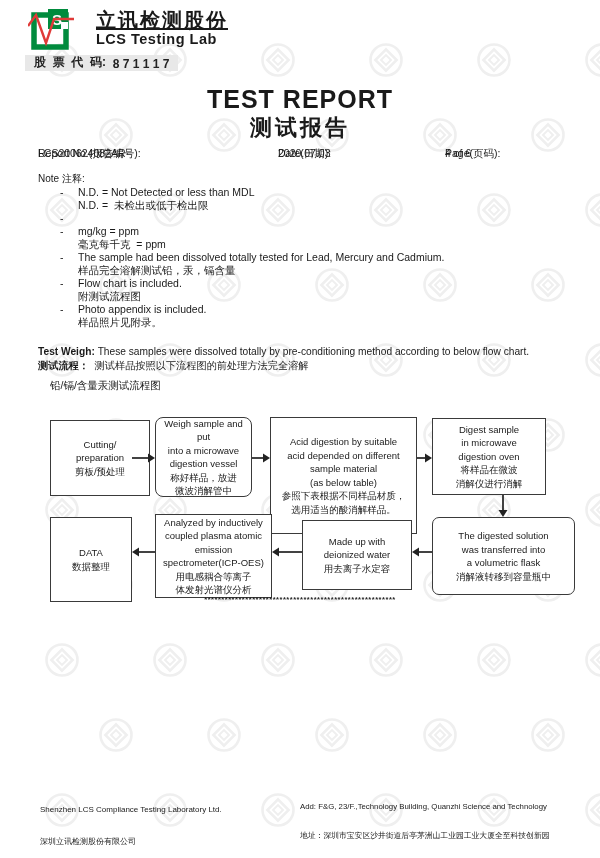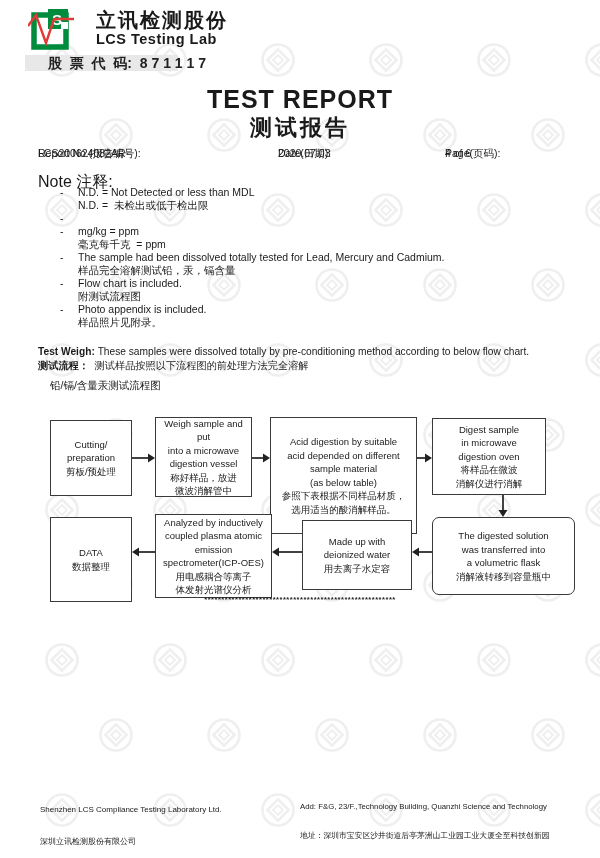--- a/index.html
+++ b/index.html
@@ -8,36 +8,36 @@
   }
   *{margin:0;padding:0;box-sizing:border-box;}
   html,body{background:#fff;}
   body{font-family:"Liberation Sans","DejaVu Sans",sans-serif;color:var(--ink);}
   .page{position:relative;width:600px;height:858px;background:#fff;overflow:hidden;margin:0 auto;}
   .wm-layer{position:absolute;inset:0;z-index:0;}
   .content{position:absolute;inset:0;z-index:1;}
 
   
   .logo-mark{position:absolute;left:28px;top:5px;}
-  .company-cn{position:absolute;left:96px;top:7px;font-size:20px;font-weight:bold;letter-spacing:2px;}
+  .company-cn{position:absolute;left:96px;top:7px;font-size:20px;font-weight:bold;letter-spacing:2px;text-decoration:underline;}
   .company-en{position:absolute;left:96px;top:31px;font-size:14.5px;font-weight:bold;letter-spacing:.5px;}
   .stock-bar{position:absolute;left:25px;top:55px;width:153px;height:16px;background:var(--bar);
-    display:flex;align-items:flex-start;padding-left:23px;font-size:14px;font-weight:bold;color:#222;white-space:pre;}
+    display:flex;align-items:flex-end;padding-left:9px;font-size:12px;font-weight:bold;color:#222;white-space:pre;}
 
   
   .title-en{position:absolute;top:85px;left:0;width:100%;text-align:center;font-size:25px;font-weight:bold;letter-spacing:1px;}
   .title-cn{position:absolute;top:113px;left:0;width:100%;text-align:center;font-size:22px;font-weight:bold;letter-spacing:3px;}
 
   
   .meta{position:absolute;top:147px;left:0;width:100%;font-size:10.5px;}
   .meta span{position:absolute;white-space:pre;}
   .meta .m-report{left:38px;} .meta .m-date{left:278px;} .meta .m-page{left:445px;}
 
   
-  .note-head{position:absolute;left:38px;top:172px;font-size:16px;}
+  .note-head{position:absolute;left:38px;top:172px;font-size:10px;}
   .note-list{position:absolute;left:60px;top:186px;width:520px;font-size:10.5px;}
   .note-item{display:flex;line-height:13px;}
   .note-item .dash{width:18px;flex:none;}
   .note-item .lines{white-space:pre-wrap;}
   .note-item .cn{font-size:10.5px;}
 
   
   .testflow{position:absolute;left:38px;top:345px;width:560px;font-size:10.2px;line-height:13.5px;}
   .testflow b{font-weight:bold;}
   .tf-cn{white-space:pre-wrap;}
@@ -419,24 +419,24 @@
     <div class="testflow">
       <div><b>Test Weigh: </b><span>These samples were dissolved totally by pre-conditioning method according to below flow chart.</span></div>
       <div class="tf-cn"><b>测试流程：</b><span>  测试样品按照以下流程图的前处理方法完全溶解</span></div>
     </div>
 
     <div class="flow-head">
       <div class="cn">铅/镉/含量汞测试流程图</div>
     </div>
 
     <div class="flowchart">
-      <div class="fbox" style="left:50px;top:7px;width:82px;height:76px;">Cutting/
+      <div class="fbox" style="left:50px;top:7px;width:100px;height:76px;">Cutting/
 preparation
 剪板/预处理</div>
-      <div class="fbox" style="left:155px;top:4px;width:97px;height:80px;">Weigh sample and put
+      <div class="fbox" style="left:155px;top:4px;width:97px;height:80px;border-radius:8px;">Weigh sample and put
 into a microwave
 digestion vessel
 称好样品，放进
 微波消解管中</div>
       <div class="fbox" style="left:270px;top:4px;width:147px;height:117px;">Acid digestion by suitable
 acid depended on different
 sample material
 (as below table)
 参照下表根据不同样品材质，
 选用适当的酸消解样品。</div>

